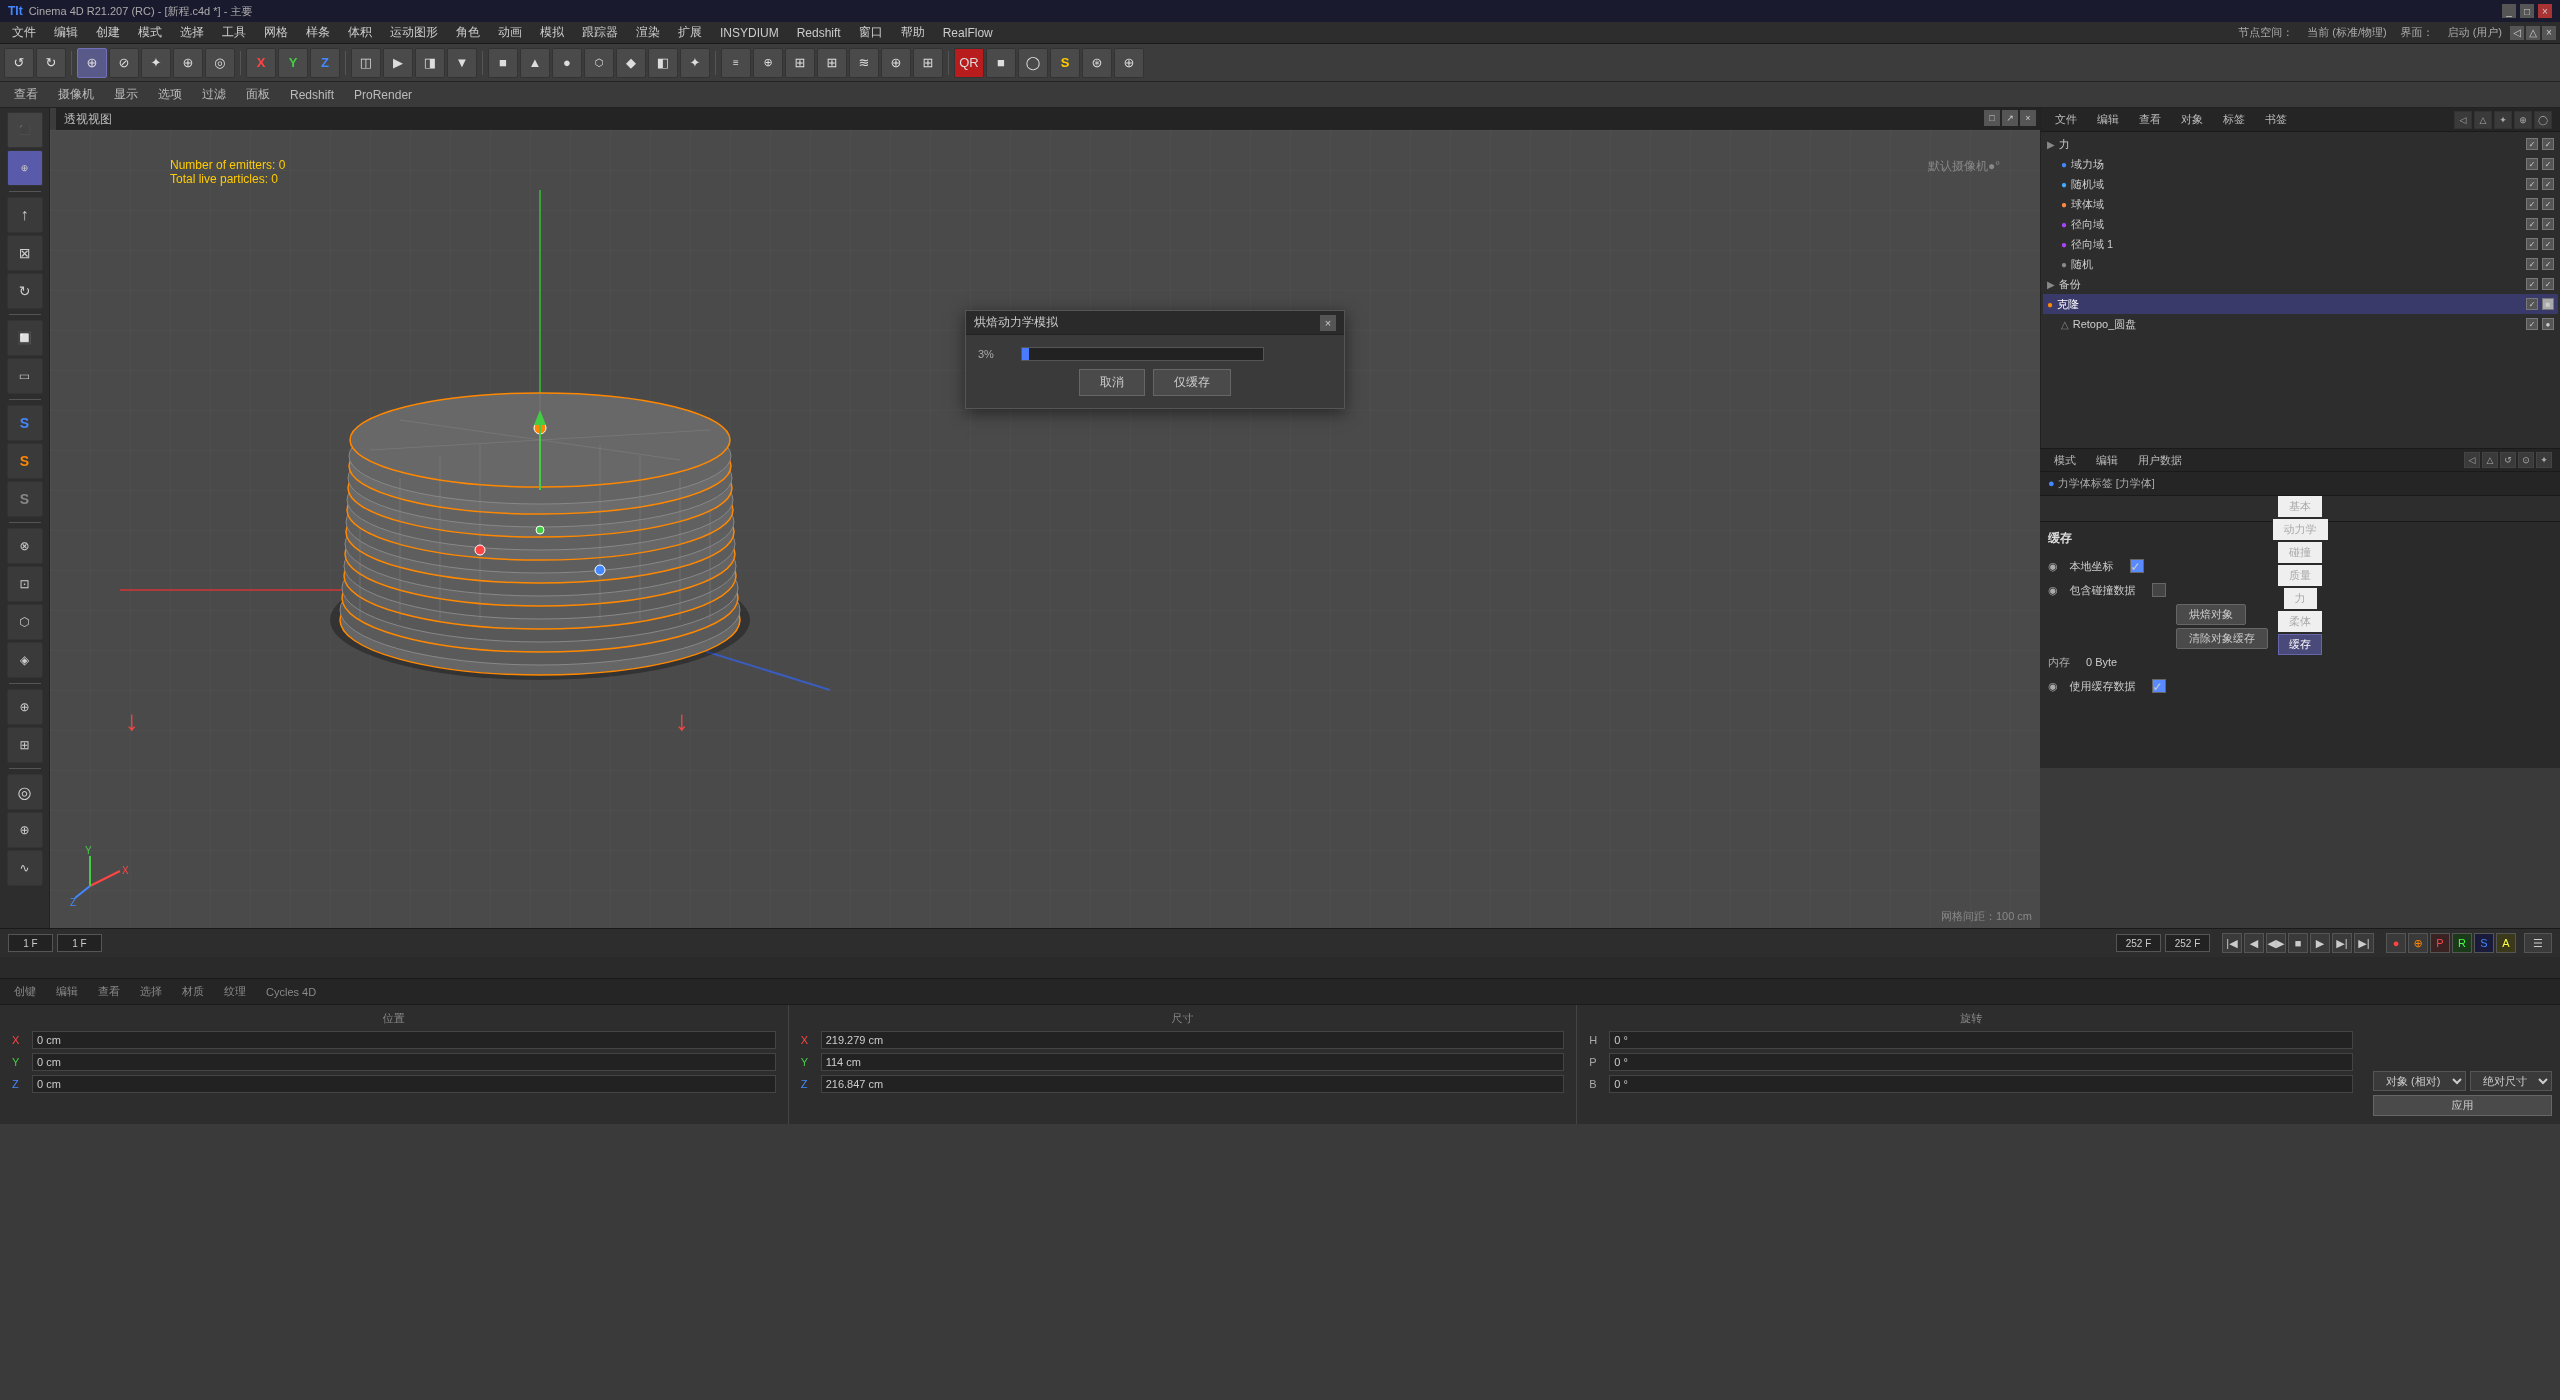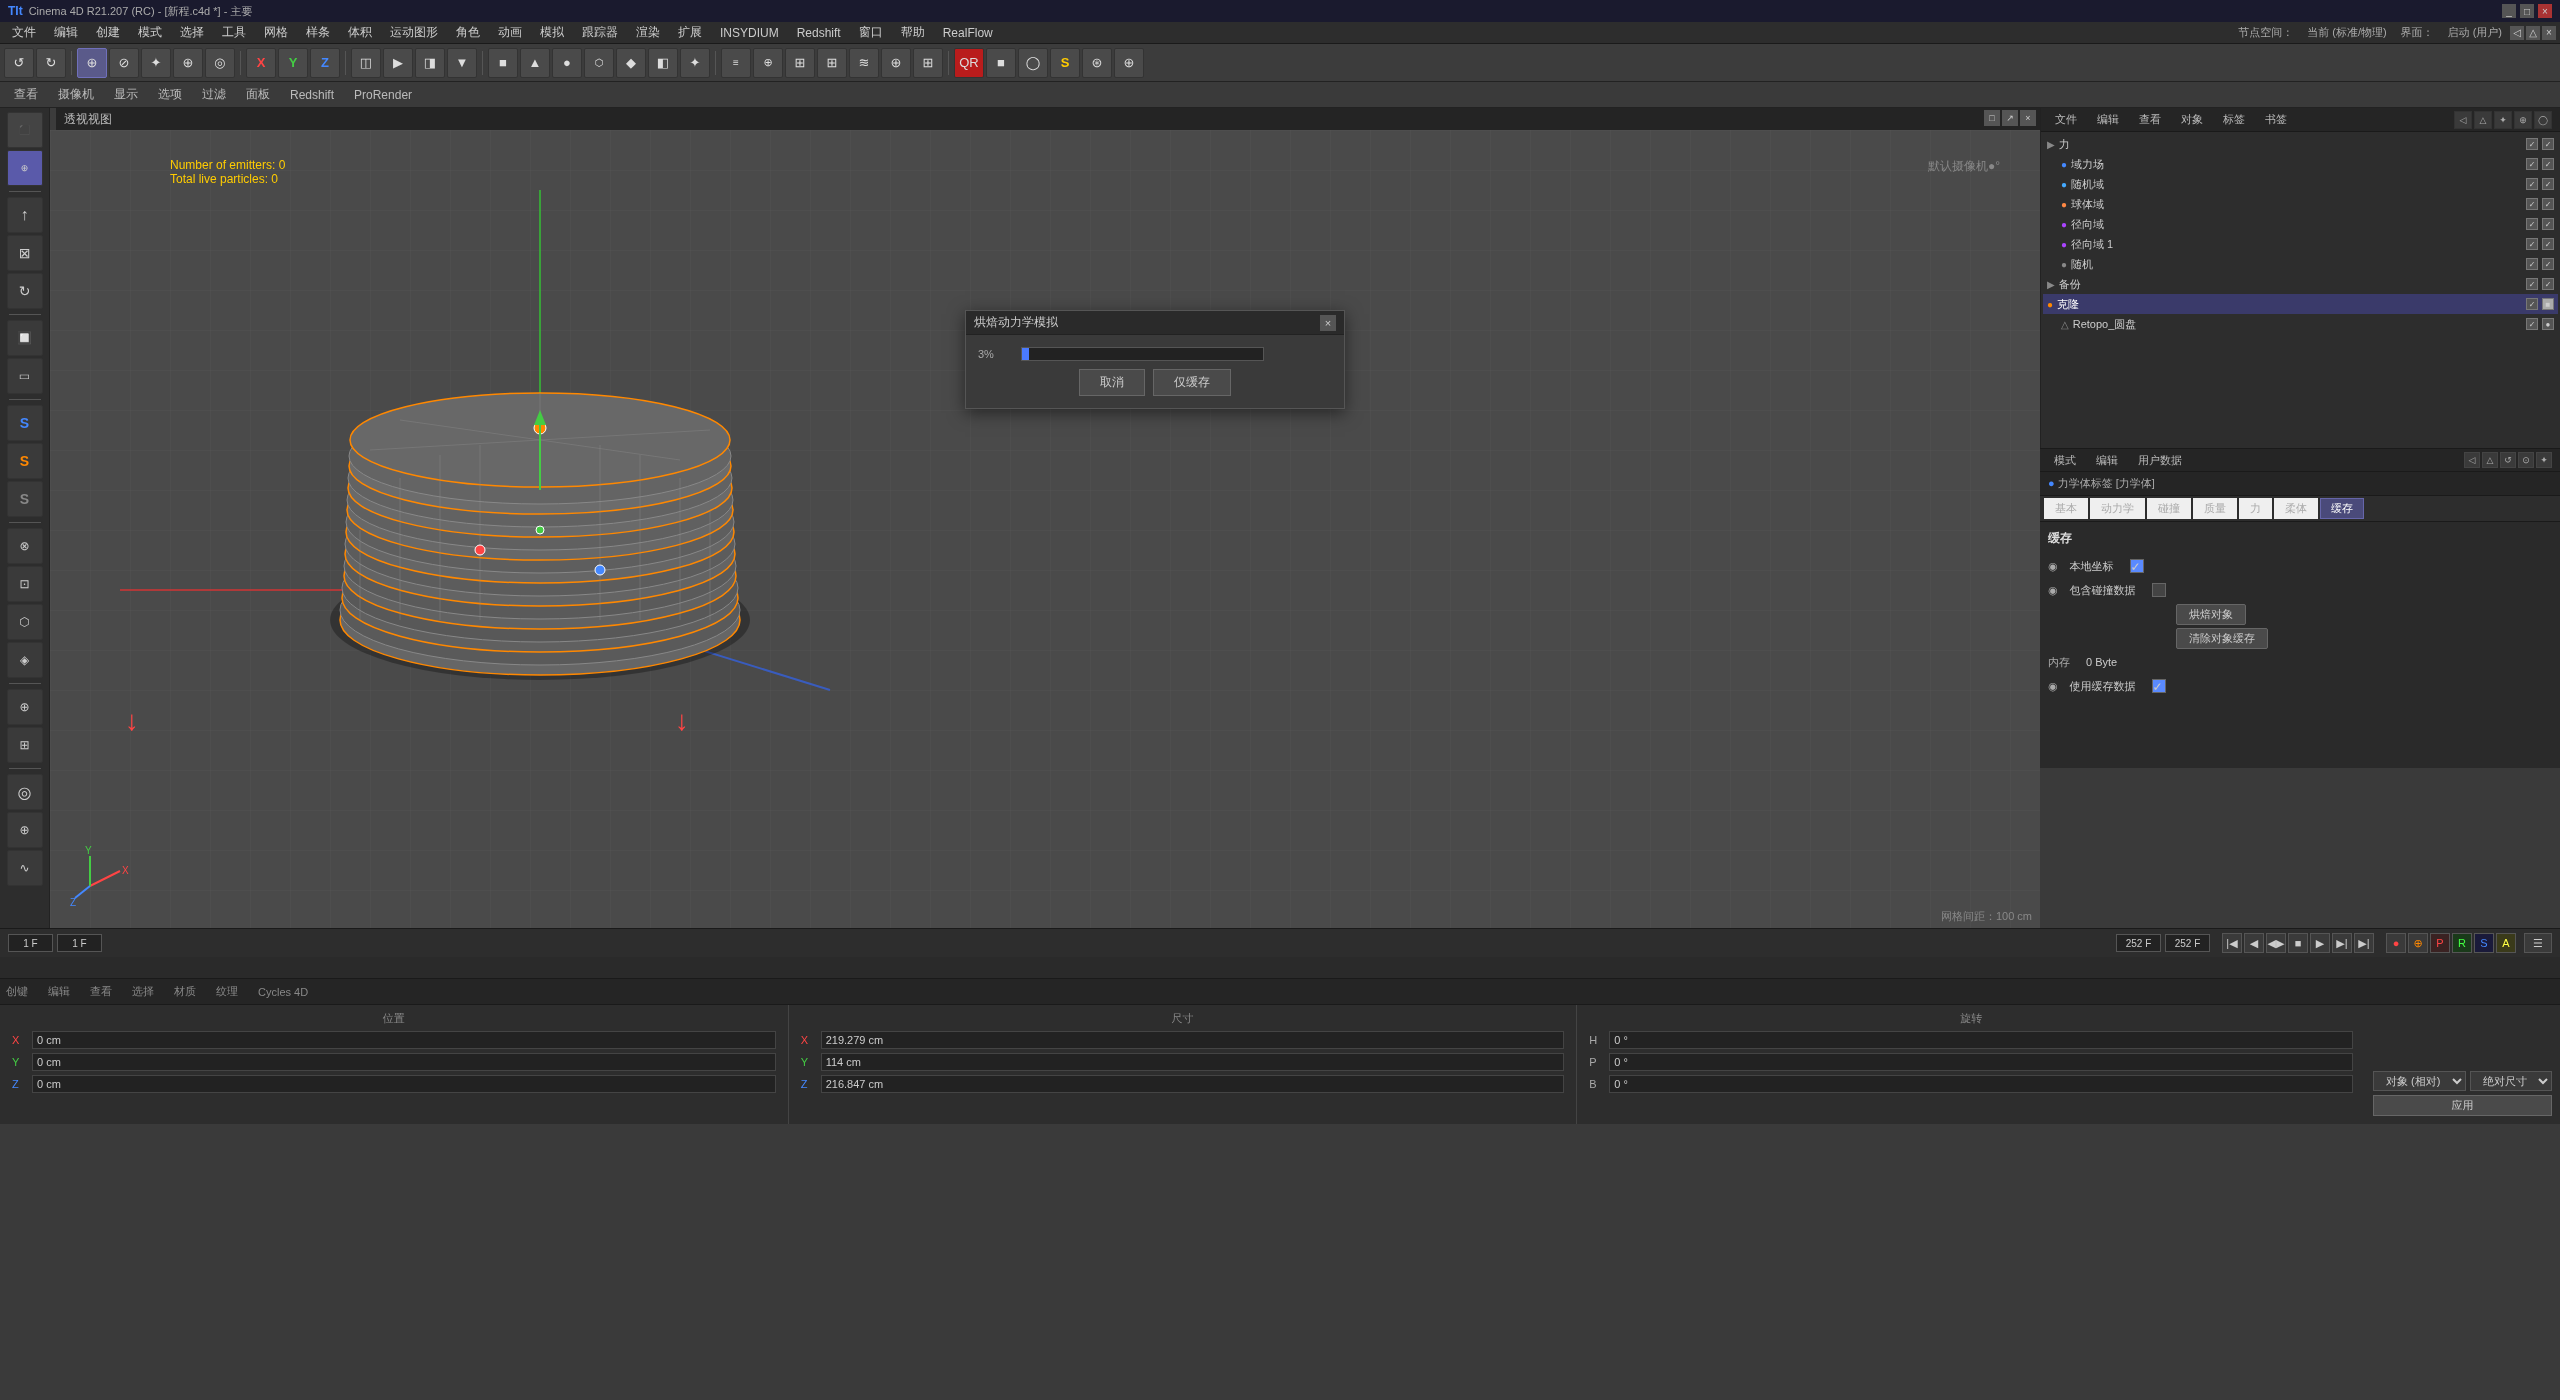--- a/index.html
+++ b/index.html
@@ -285,20 +285,21 @@
       border-top: 1px solid #1a1a1a;
     }
     .prop-tabs {
       display: flex;
       align-items: center;
       height: 26px;
       background: #2d2d2d;
       padding: 0 4px;
       gap: 2px;
       border-bottom: 1px solid #1a1a1a;
+      flex-direction: column;
     }
     .prop-tab {
       padding: 2px 10px;
       font-size: 11px;
       cursor: pointer;
       color: #aaa;
       border: 1px solid transparent;
     }
     .prop-tab.active {
       background: #4a4a7a;
@@ -458,21 +459,21 @@
       font-size: 10px;
       text-align: center;
     }
 
     
     .status-bar {
       height: 26px;
       background: #252525;
       display: flex;
       align-items: center;
-      padding: 0 0;
+      padding: 0 8px;
       gap: 8px;
       font-size: 11px;
       color: #888;
       border-top: 1px solid #1a1a1a;
     }
     .status-item {
       padding: 0 6px;
     }
 
     

